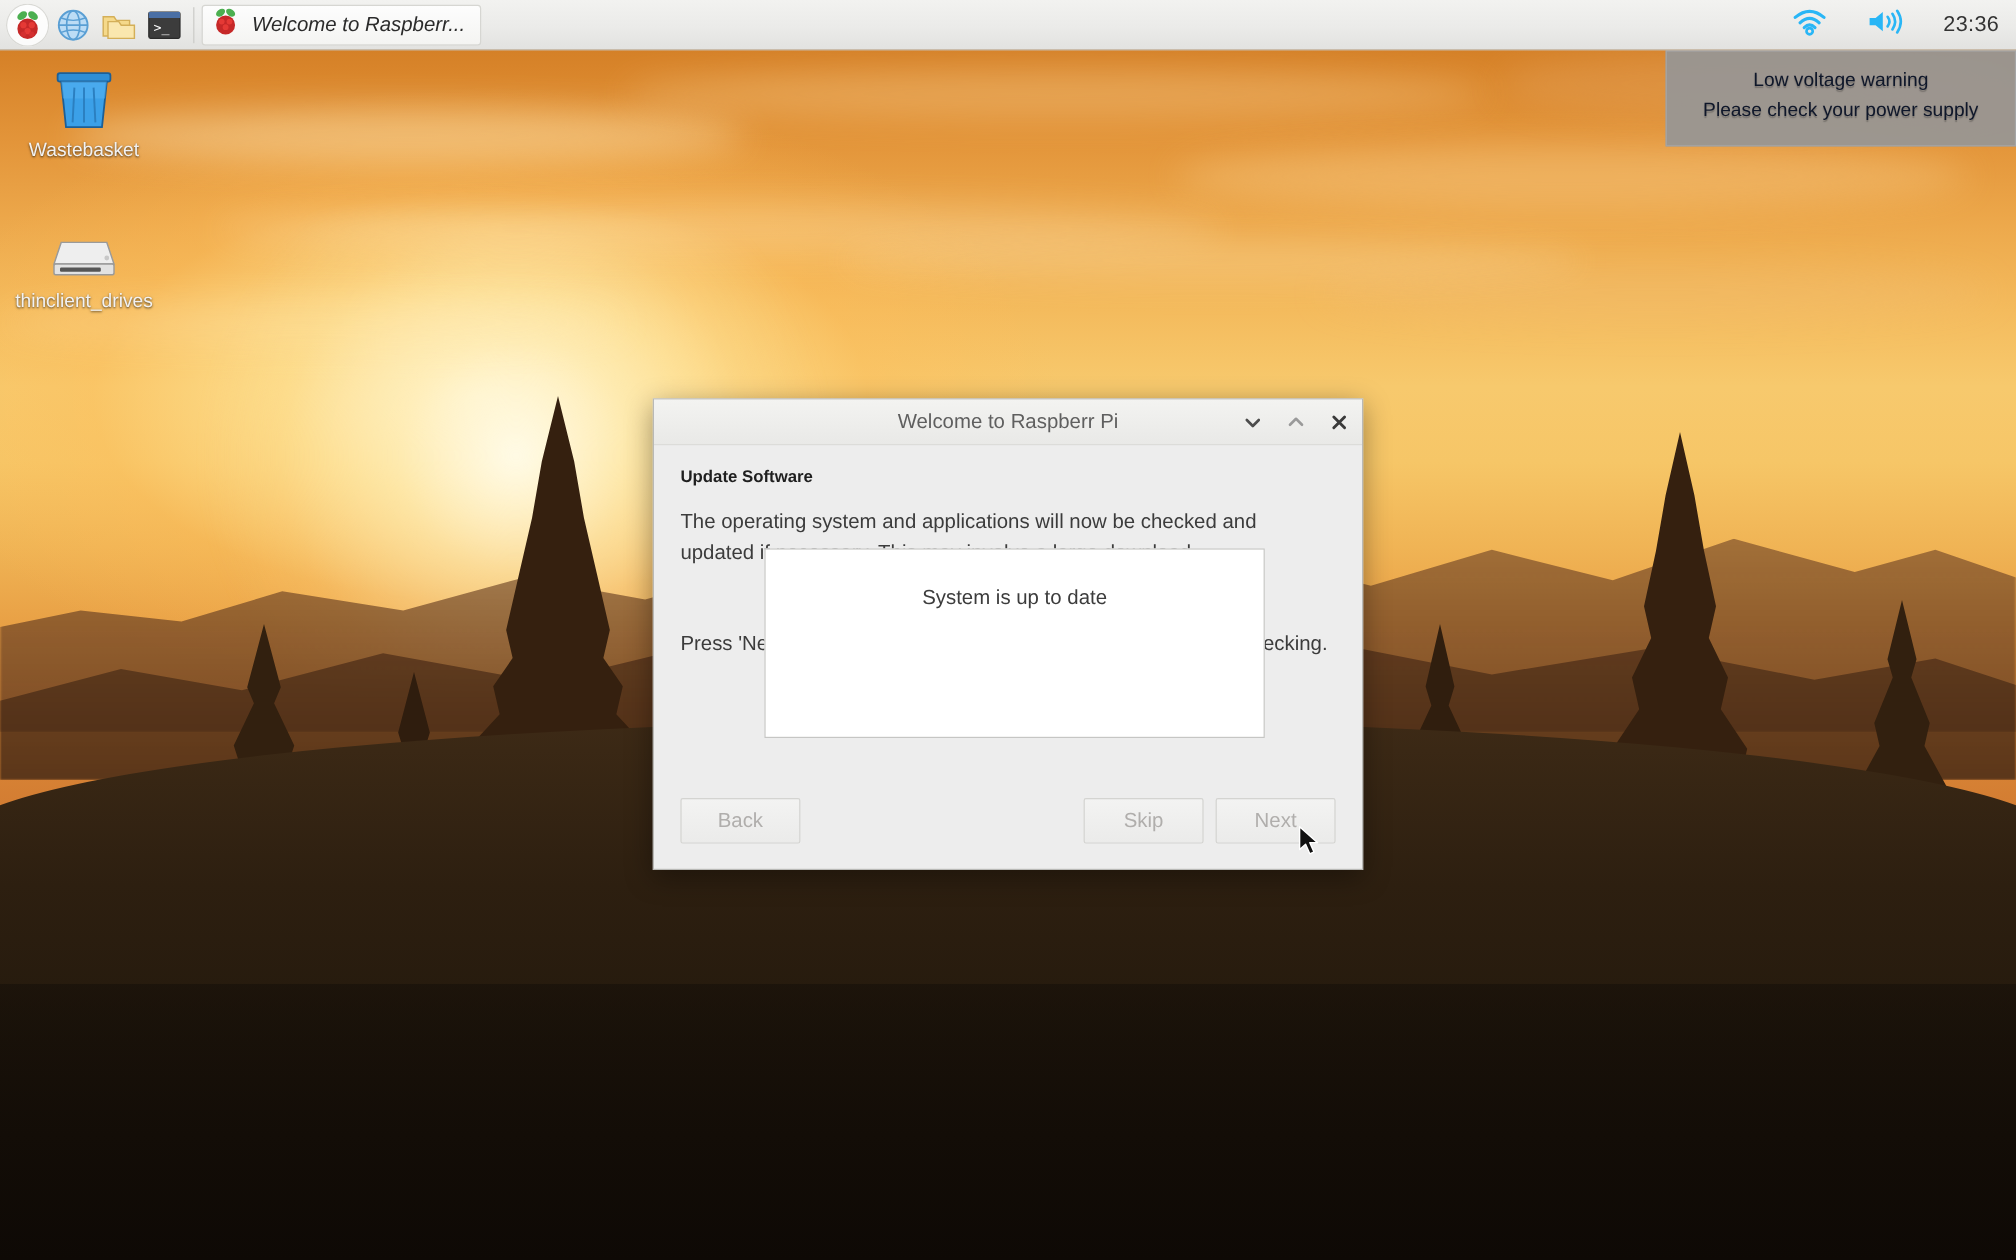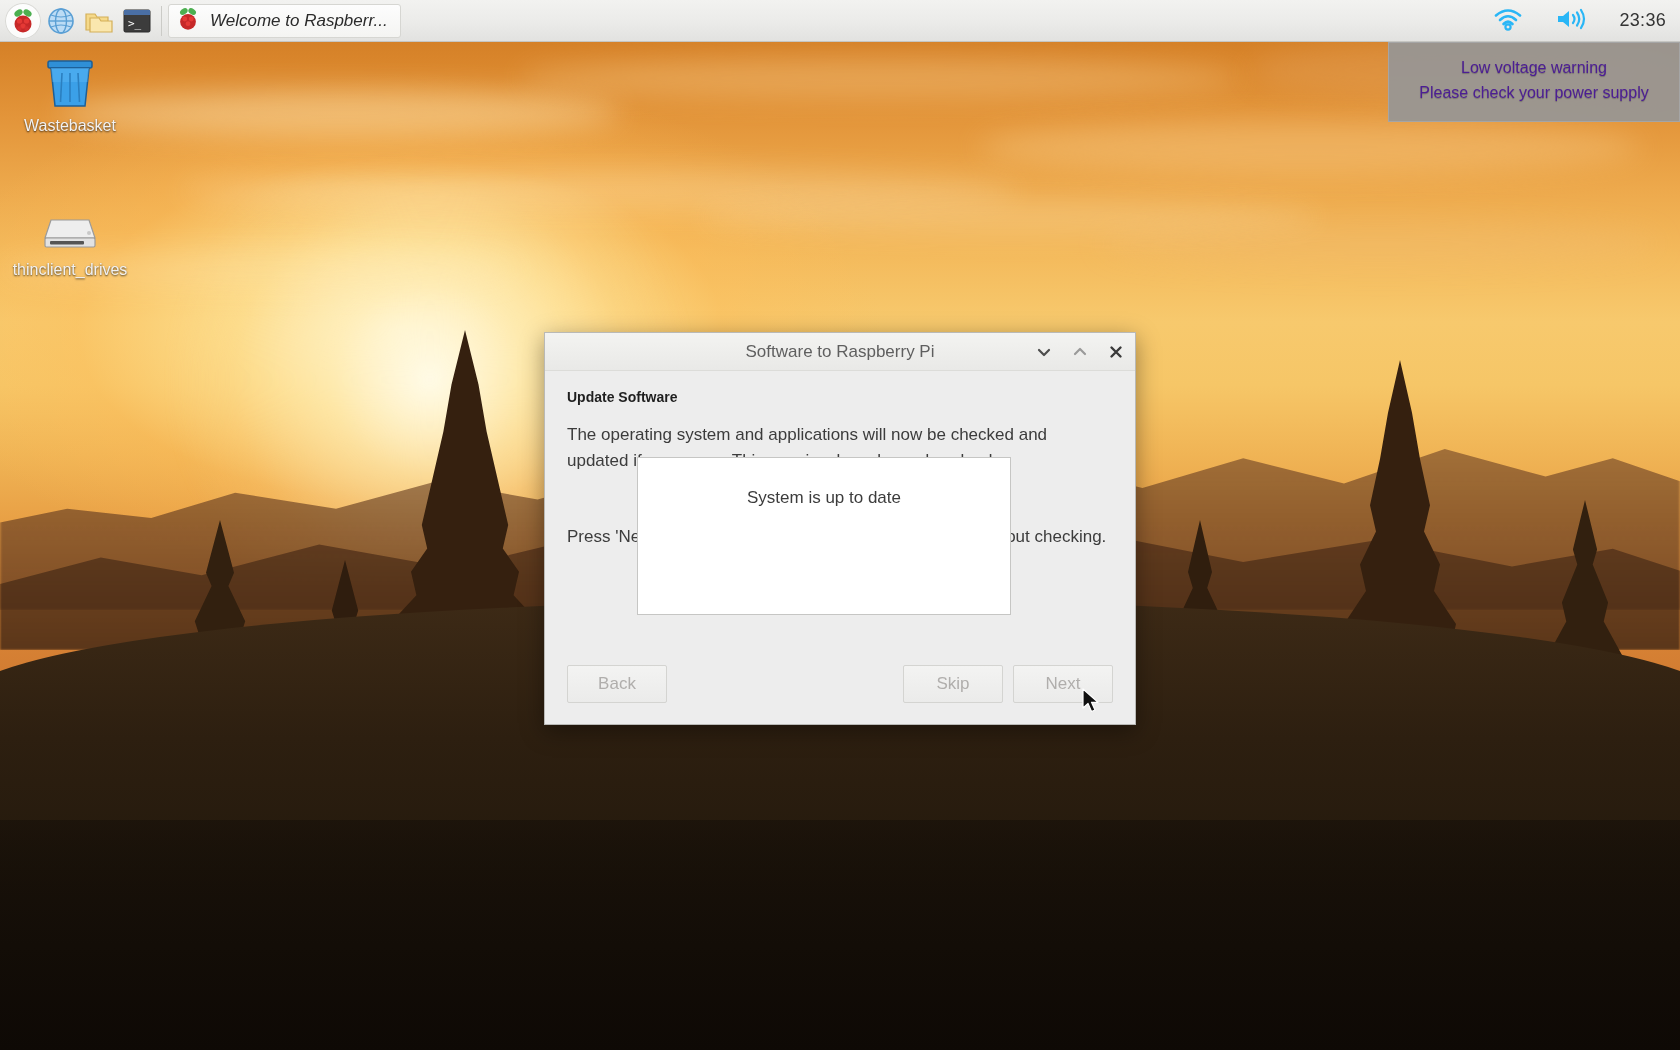--- a/index.html
+++ b/index.html
@@ -150,21 +150,21 @@
     display: flex; flex-direction: column; align-items: center;
     text-align: left;
   }
   .desk-icon .glyph { height: 58px; display: flex; align-items: flex-end; justify-content: center; }
   .desk-icon .caption {
     margin-top: 6px; font-size: 16px; color: #f2f2f2; line-height: 1.3;
     text-shadow: 0 1px 2px rgba(0,0,0,.75);
     word-break: break-word;
   }
   #icon-wastebasket { left: 2px; top: 52px; }
-  #icon-thinclient { left: 2px; top: 196px; }
+  #icon-thinclient { left: 2px; top: 178px; }
 
   
   #dialog {
     position: absolute; left: 544px; top: 332px; width: 592px; height: 393px;
     background: #ededed;
     border: 1px solid #b9b9b6;
     box-shadow: 0 6px 22px rgba(0,0,0,.38);
     z-index: 40;
   }
   .titlebar {
@@ -179,21 +179,21 @@
     display: flex; align-items: center; gap: 14px;
   }
   .win-btn { width: 22px; height: 22px; display: flex; align-items: center; justify-content: center; }
   .dlg-body { position: relative; padding: 18px 22px 0 22px; }
   .dlg-heading { font-size: 14px; font-weight: bold; color: #1f1f1f; margin-bottom: 17px; }
   .dlg-para { font-size: 17px; color: #3c3c3c; line-height: 1.55; }
   .dlg-para.second { margin-top: 49px; }
 
   
   #msgbox {
-    position: absolute; left: 92px; top: 124px; width: 374px; height: 158px;
+    position: absolute; left: 92px; top: 124px; width: 417px; height: 158px;
     background: #ffffff; border: 1px solid #c6c6c4;
     z-index: 5;
   }
   #msgbox .msg-text {
     text-align: center; font-size: 17px; color: #3c3c3c;
     margin-top: 30px;
   }
   #msgbox .msg-btnrow { display: flex; justify-content: center; margin-top: 42px; }
   .ok-btn {
     min-width: 86px; padding: 7px 18px;
@@ -222,21 +222,21 @@
   .btn + .btn { margin-left: 10px; }
 
   
   #notification {
     position: absolute; right: 0; top: 42px; width: 292px; padding: 13px 14px 15px 14px;
     background: rgba(150,150,150,.92);
     border: 1px solid #a5a5a5;
     text-align: center;
     z-index: 45;
   }
-  #notification div { font-size: 16px; color: #4c1d95; line-height: 1.55; text-shadow: 0 1px 1px rgba(0,0,0,.25); }
+  #notification div { font-size: 16px; color: #0f172a; line-height: 1.55; text-shadow: 0 1px 1px rgba(0,0,0,.25); }
 
   
   #cursor { position: absolute; left: 1082px; top: 688px; z-index: 60; }
 </style>
 </head>
 <body>
 
 <div id="desktop">
   <div class="sky"></div>
   <div class="sunglow"></div>
@@ -372,21 +372,21 @@
 </div>
 
 <div id="notification">
   <div>Low voltage warning</div>
   <div>Please check your power supply</div>
 </div>
 
 <div id="dialog">
 
   <div class="titlebar">
-    <span class="title">Software to Raspberry Pi</span>
+    <span class="title">Welcome to Raspberr Pi</span>
     <div class="win-controls">
       <span class="win-btn">
         <svg width="16" height="16" viewBox="0 0 16 16">
           <path d="M3 6 L8 11 L13 6" fill="none" stroke="#4d4d4d" stroke-width="2.2" stroke-linecap="round" stroke-linejoin="round"></path>
         </svg>
       </span>
       <span class="win-btn">
         <svg width="16" height="16" viewBox="0 0 16 16">
           <path d="M3 10 L8 5 L13 10" fill="none" stroke="#9a9a9a" stroke-width="2.2" stroke-linecap="round" stroke-linejoin="round"></path>
         </svg>

